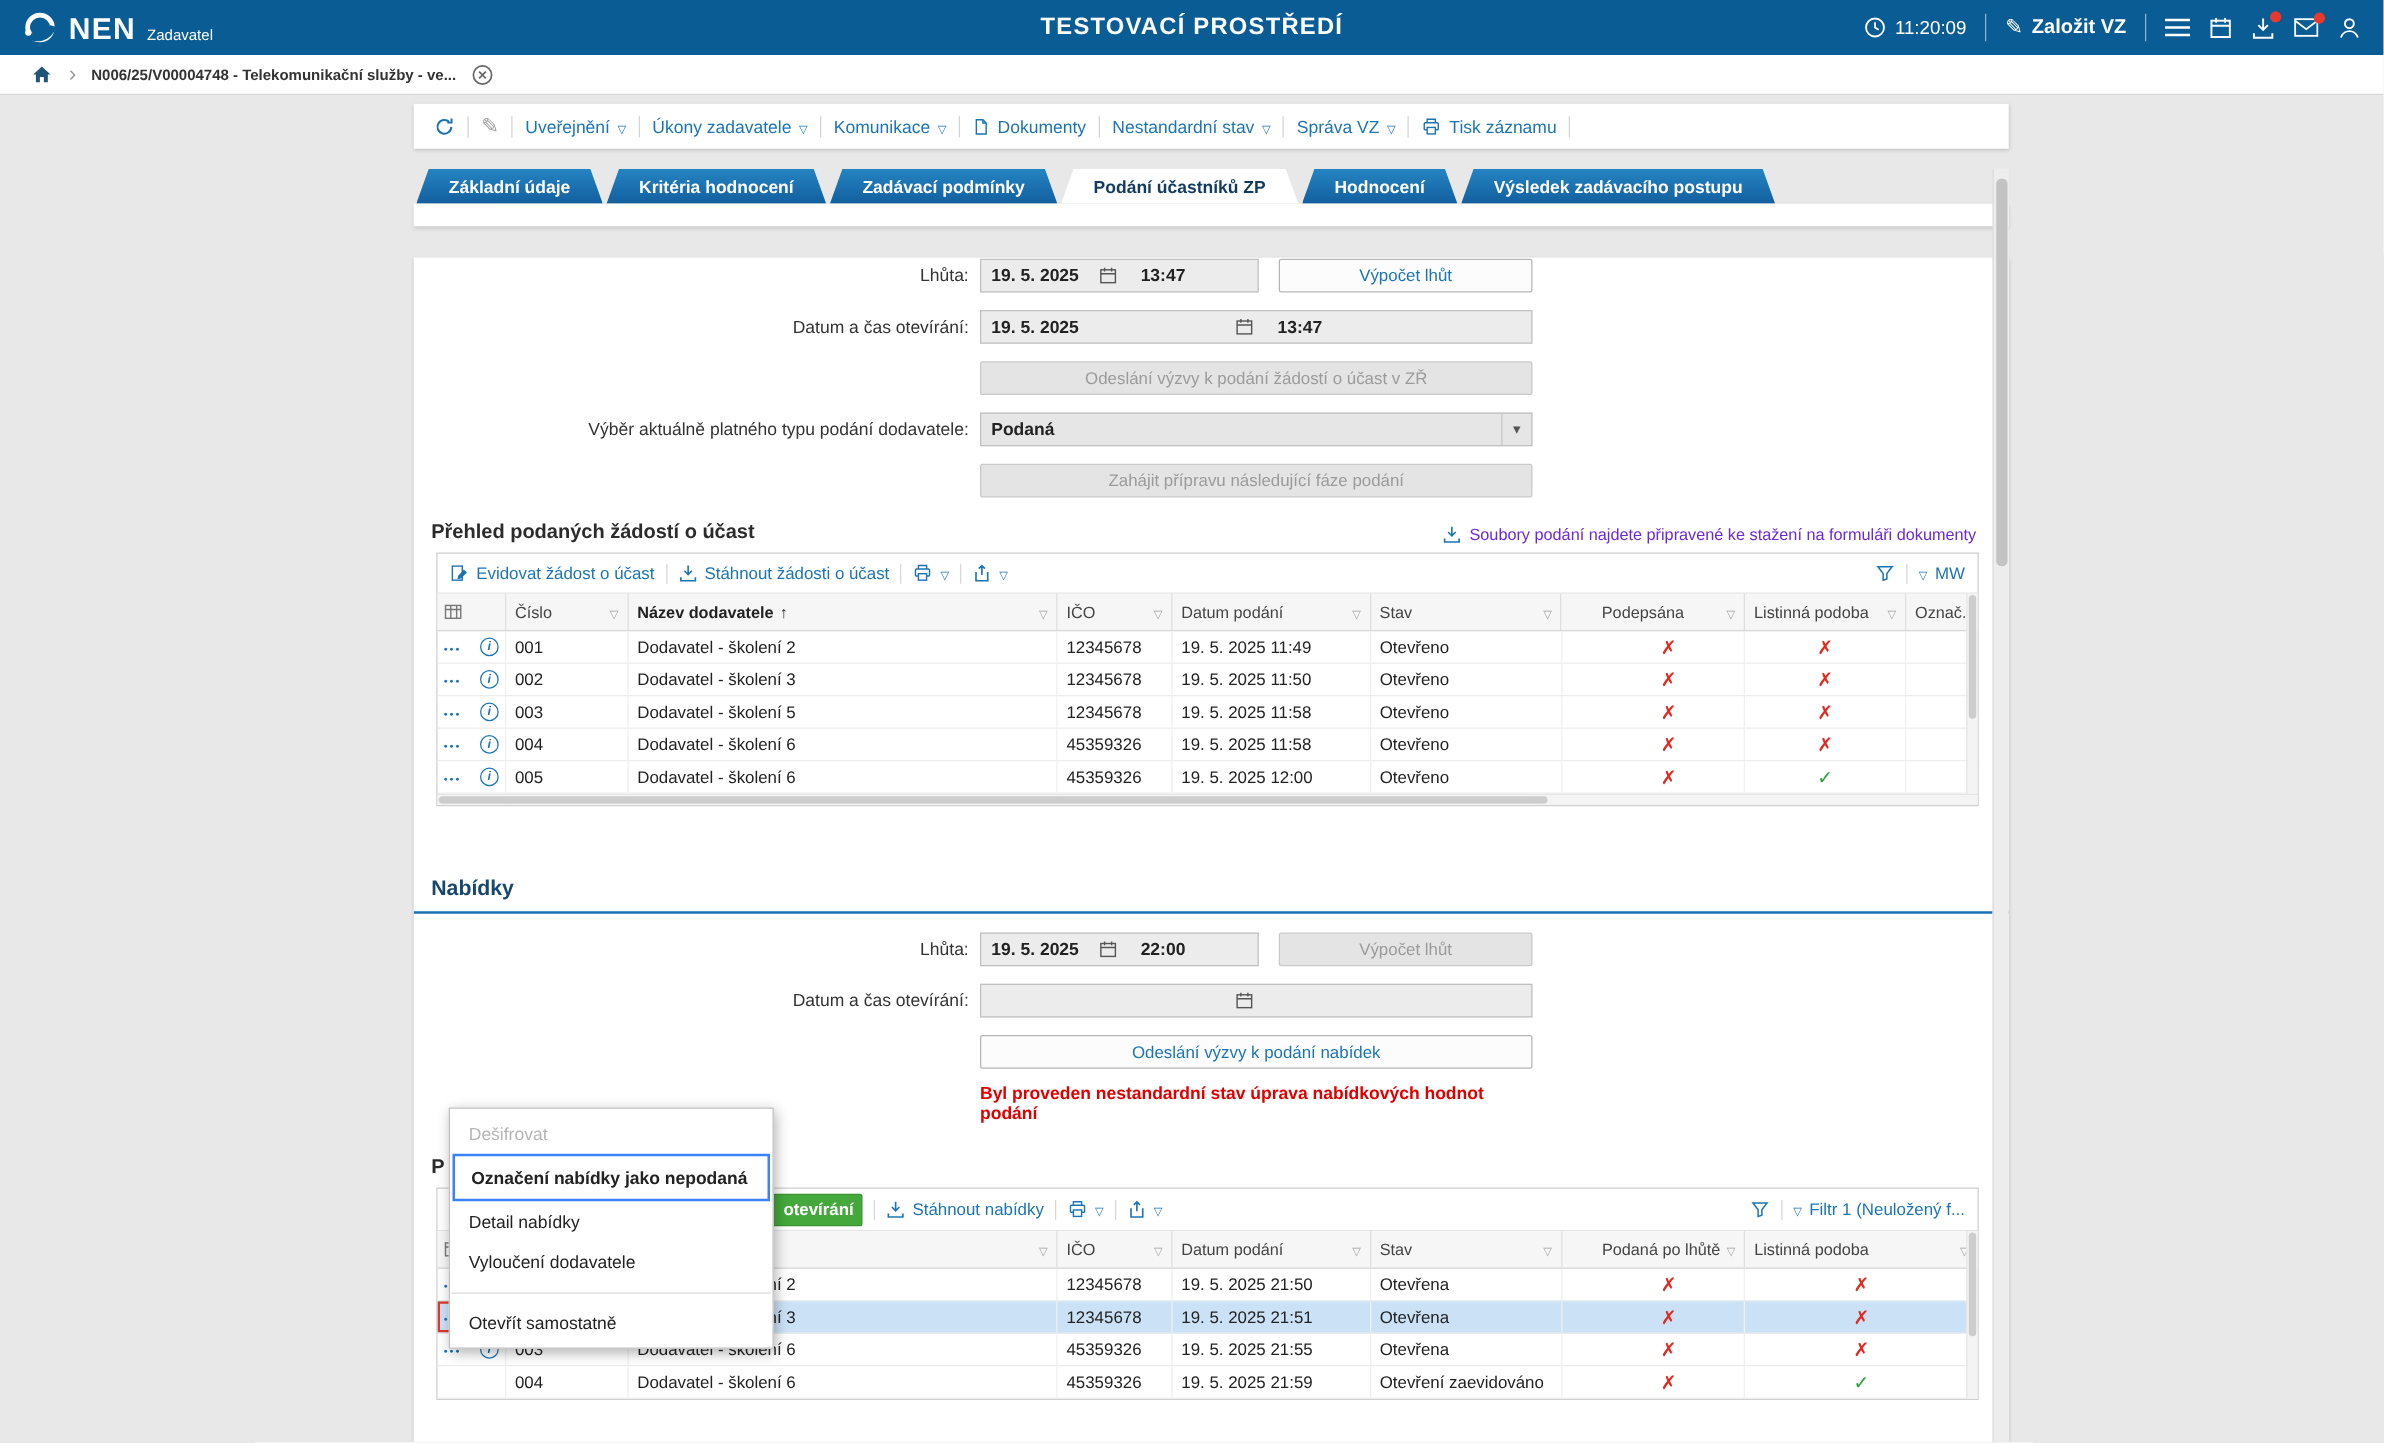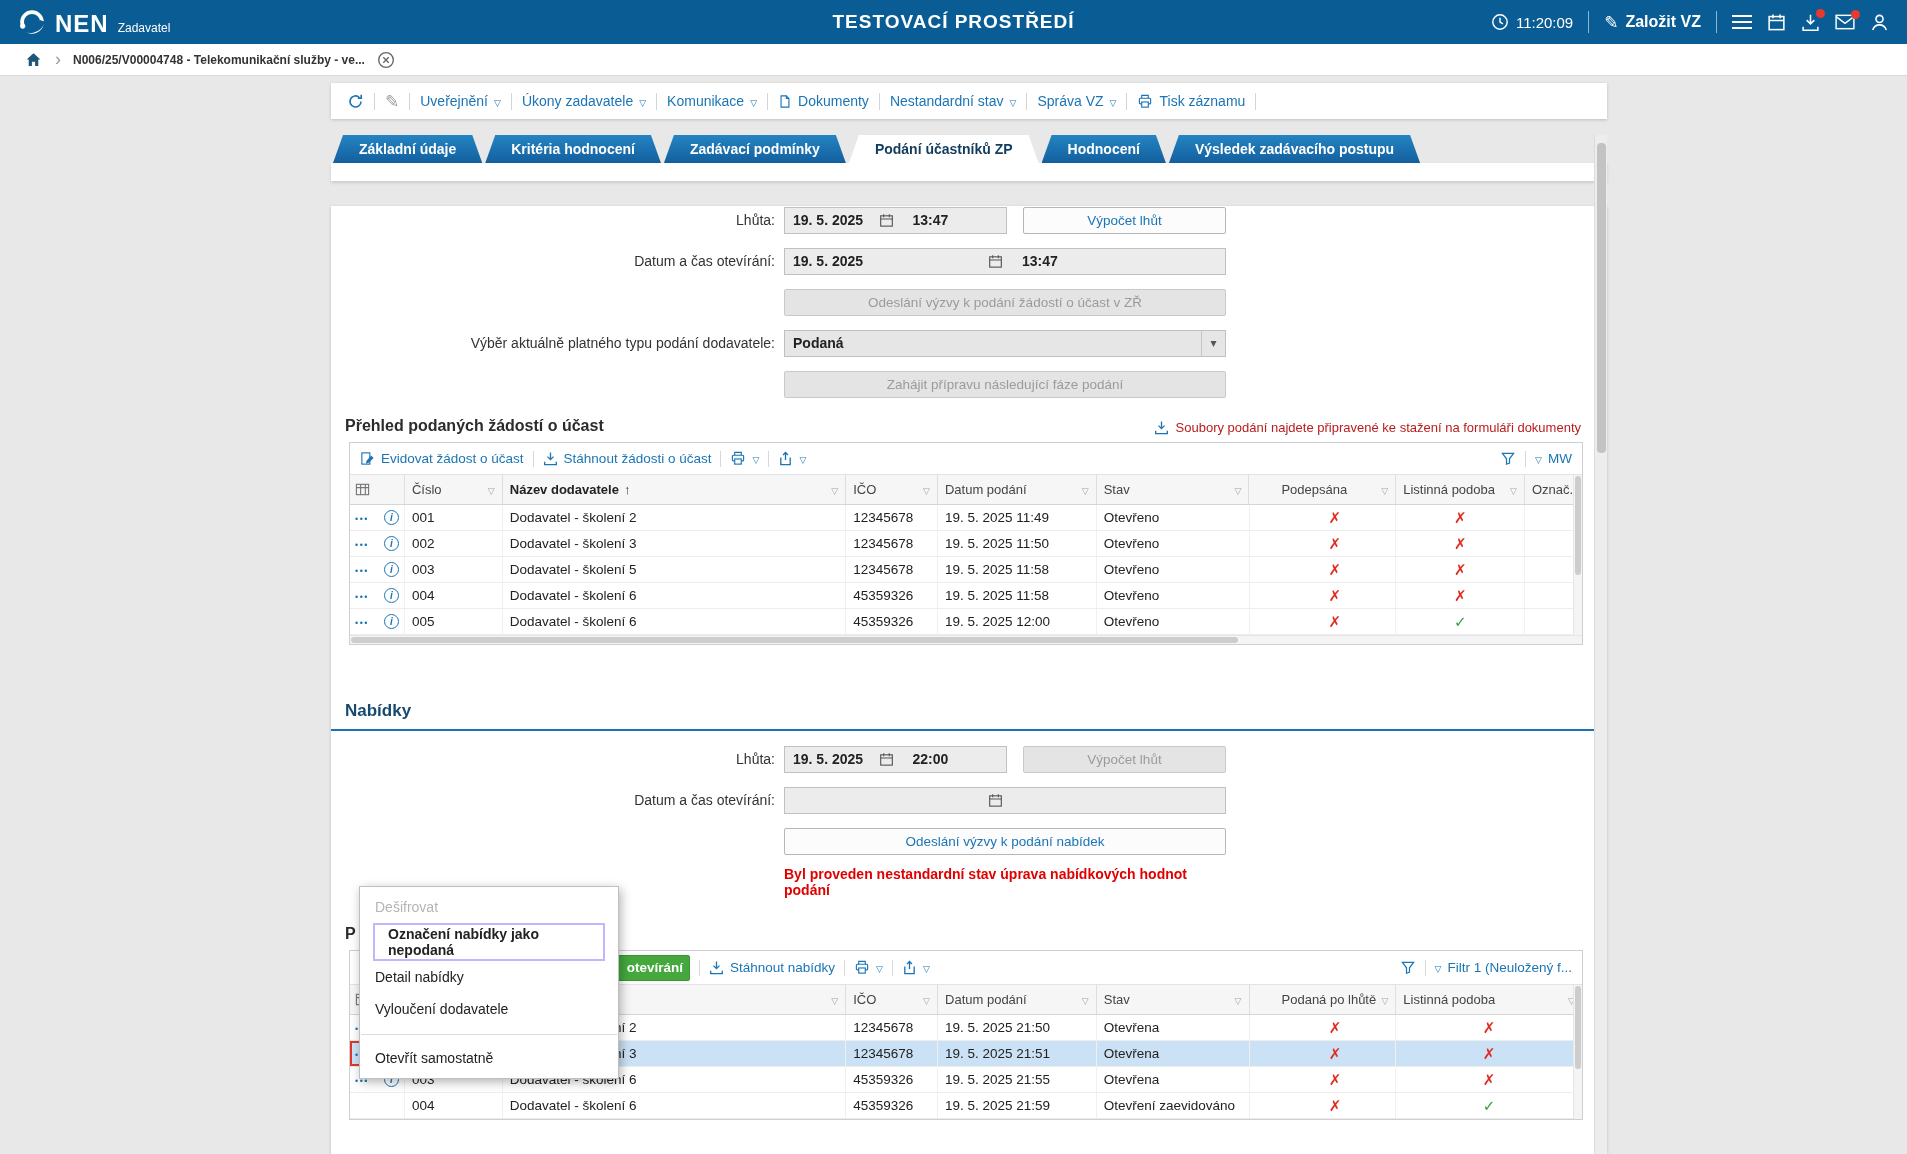--- a/index.html
+++ b/index.html
@@ -57,21 +57,21 @@
   .btn.right203 { width:203px; margin-left:auto; }
   .btn.full { width:442px; }
   .btn.disabled { background:#e4e4e4; color:#9b9b9b; border-color:#c9c9c9; }
   .select-field { width:442px; height:27px; background:#e6e6e6; border:1px solid #c0c0c0; display:flex; align-items:center; padding:0 0 0 8px; font-weight:bold; color:#222; font-size:14px; cursor:pointer; }
   .sel-btn { width:24px; height:25px; margin-left:auto; border-left:1px solid #c6c6c6; display:flex; align-items:center; justify-content:center; color:#555; }
   .sel-btn::after { content:"▾"; font-size:12px; }
   .warn-text { color:#e00000; font-weight:bold; font-size:14px; }
 
   .caption-row { display:flex; align-items:flex-end; justify-content:space-between; padding:6px 26px 7px 14px; }
   .tbl-title { font-size:16px; font-weight:bold; color:#2b2b2b; }
-  .files-link { font-size:13px; color:#b91c1c; display:flex; align-items:center; gap:7px; cursor:pointer; }
+  .files-link { font-size:13px; color:#6d28d9; display:flex; align-items:center; gap:7px; cursor:pointer; }
 
   
   .grid { position:relative; margin-left:18px; width:1234px; border:1px solid #cfcfcf; background:#fff; }
   .grid-toolbar { height:32px; display:flex; align-items:center; padding:0 10px; font-size:13.5px; color:#1b75b5; border-bottom:1px solid #e3e3e3; }
   .gt-item { display:flex; align-items:center; gap:6px; cursor:pointer; white-space:nowrap; }
   .gt-sep { width:1px; height:16px; background:#d8d8d8; margin:0 9px; }
   .gt-right { margin-left:auto; display:flex; align-items:center; }
   .btn-green { height:26px; margin-left:170px; width:160px; display:flex; align-items:center; justify-content:flex-end; padding:0 6px; background:#44a83c; border:1px solid #3a9433; border-radius:2px; color:#fff; font-weight:bold; font-size:13.5px; cursor:pointer; }
   .ghead { display:flex; background:#f6f6f6; border-bottom:1px solid #d5d5d5; height:30px; font-size:13px; color:#444; }
   .hc { display:flex; align-items:center; padding:0 7px; border-right:1px solid #dedede; cursor:pointer; }
@@ -98,21 +98,21 @@
   .hthumb { position:absolute; top:1px; left:1px; height:6px; width:72%; background:#cdcdcd; border-radius:3px; }
 
   
   .panel-scroll { position:absolute; left:1594px; top:135px; width:13px; height:1019px; background:#ededed; border-left:1px solid #dcdcdc; }
   .panel-thumb { position:absolute; top:8px; left:2px; width:9px; height:310px; background:#c3c3c3; border-radius:4px; }
 
   
   .ctx { position:absolute; left:359px; top:886px; width:260px; background:#fff; border:1px solid #bfbfbf; box-shadow:2px 3px 10px rgba(0,0,0,.3); padding:4px 0; z-index:50; }
   .ctx-item { height:32px; display:flex; align-items:center; padding:0 15px; font-size:14px; color:#222; cursor:pointer; }
   .ctx-item.disabled { color:#b5b5b5; }
-  .ctx-item.flagged { border:2px solid #c4b5fd; margin:0 13px; padding:17px 13px; height:31px; font-weight:bold; }
+  .ctx-item.flagged { border:2px solid #3b82f6; margin:0 2px; padding:17px 13px; height:31px; font-weight:bold; }
   .ctx-sep { height:1px; background:#dcdcdc; margin:9px 1px 7px; }
 
   .ic { display:inline-block; vertical-align:middle; flex:none; }
 </style>
 </head>
 <body>
 
 <div class="screen">
 
   <header class="topbar">

